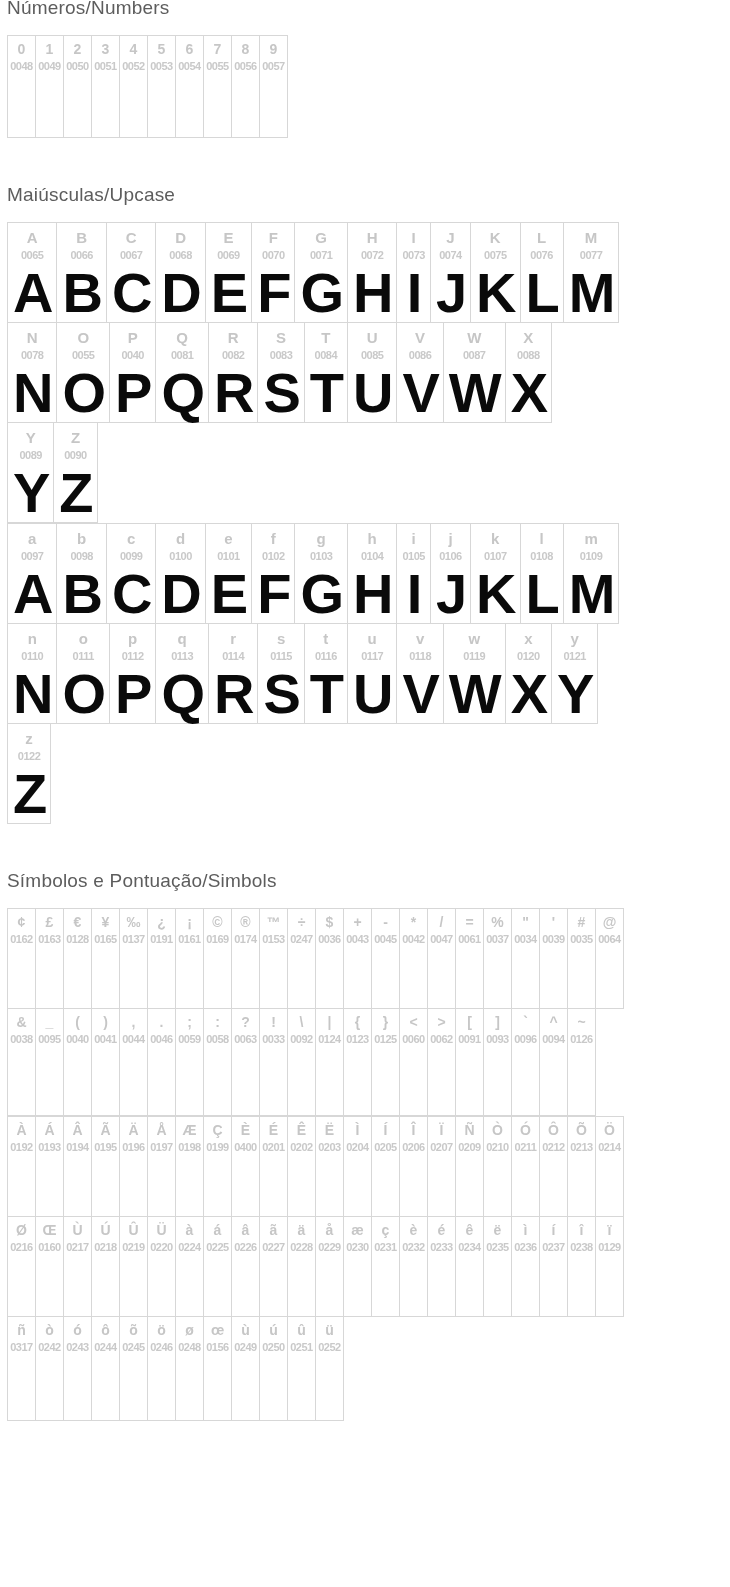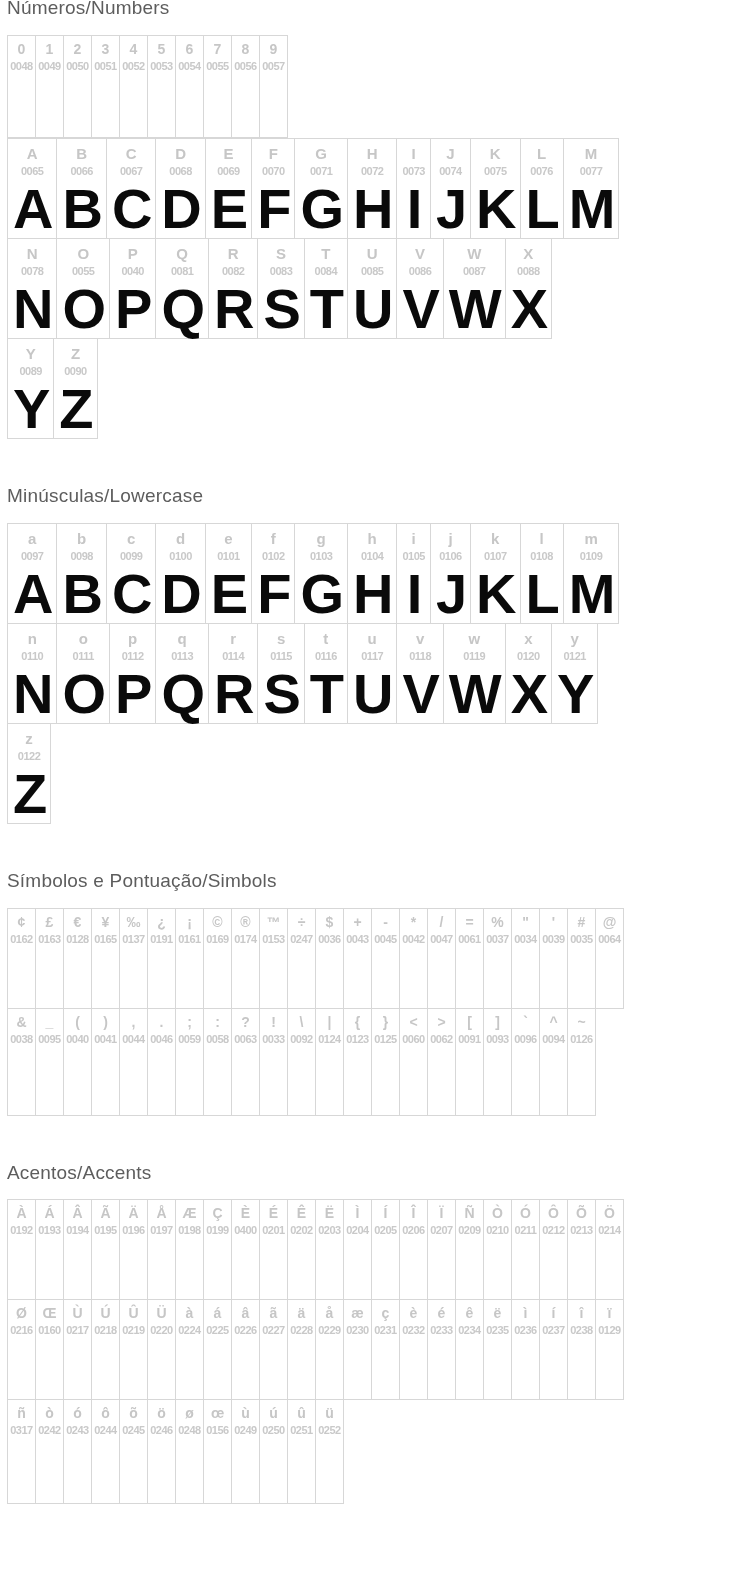--- a/index.html
+++ b/index.html
@@ -124,20 +124,21 @@
           <div class="cell empty">
             <div class="ch">9</div>
             <div class="code">0057</div>
             <div class="glyph"></div>
           </div>
         </div>
       </div>
   </section>
 
   <section class="sec-upcase">
+    <h2 class="section-title">Maiúsculas/Upcase</h2>
     <div class="grid">
         <div class="row">
           <div class="cell letter">
             <div class="ch">A</div>
             <div class="code">0065</div>
             <div class="glyph">A</div>
           </div>
           <div class="cell letter">
             <div class="ch">B</div>
             <div class="code">0066</div>
@@ -265,21 +266,20 @@
           <div class="cell letter">
             <div class="ch">Z</div>
             <div class="code">0090</div>
             <div class="glyph">Z</div>
           </div>
         </div>
       </div>
   </section>
 
   <section class="sec-lowercase">
-    <h2 class="section-title">Minúsculas/Lowercase</h2>
     <div class="grid">
         <div class="row">
           <div class="cell letter">
             <div class="ch">a</div>
             <div class="code">0097</div>
             <div class="glyph">A</div>
           </div>
           <div class="cell letter">
             <div class="ch">b</div>
             <div class="code">0098</div>
@@ -632,21 +632,20 @@
           <div class="cell empty">
             <div class="ch">~</div>
             <div class="code">0126</div>
             <div class="glyph"></div>
           </div>
         </div>
       </div>
   </section>
 
   <section class="sec-accents">
-    <h2 class="section-title">Acentos/Accents</h2>
     <div class="grid">
         <div class="row">
           <div class="cell empty">
             <div class="ch">À</div>
             <div class="code">0192</div>
             <div class="glyph"></div>
           </div>
           <div class="cell empty">
             <div class="ch">Á</div>
             <div class="code">0193</div>

